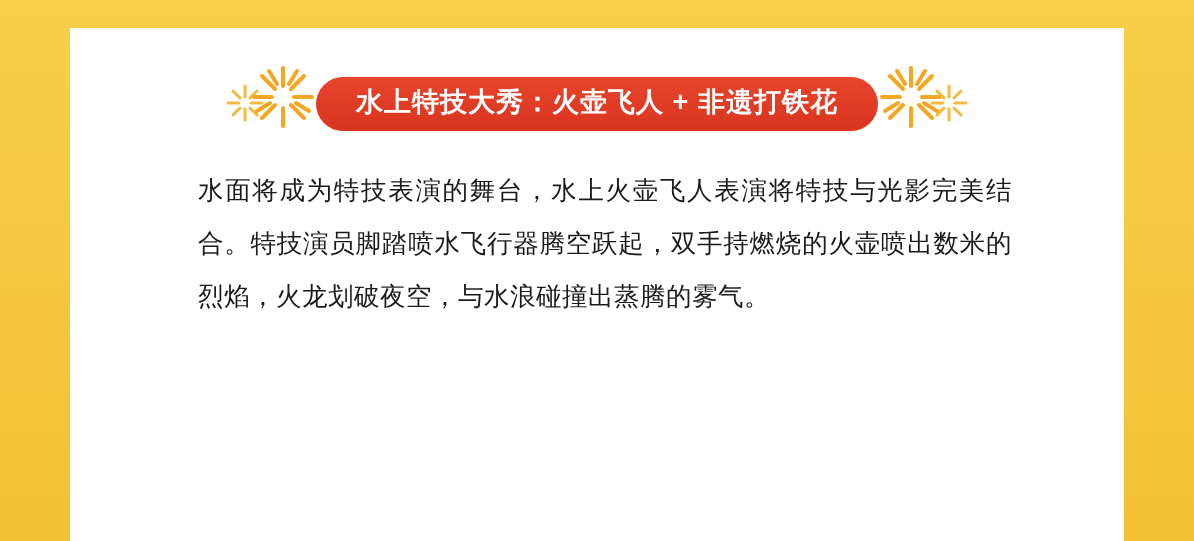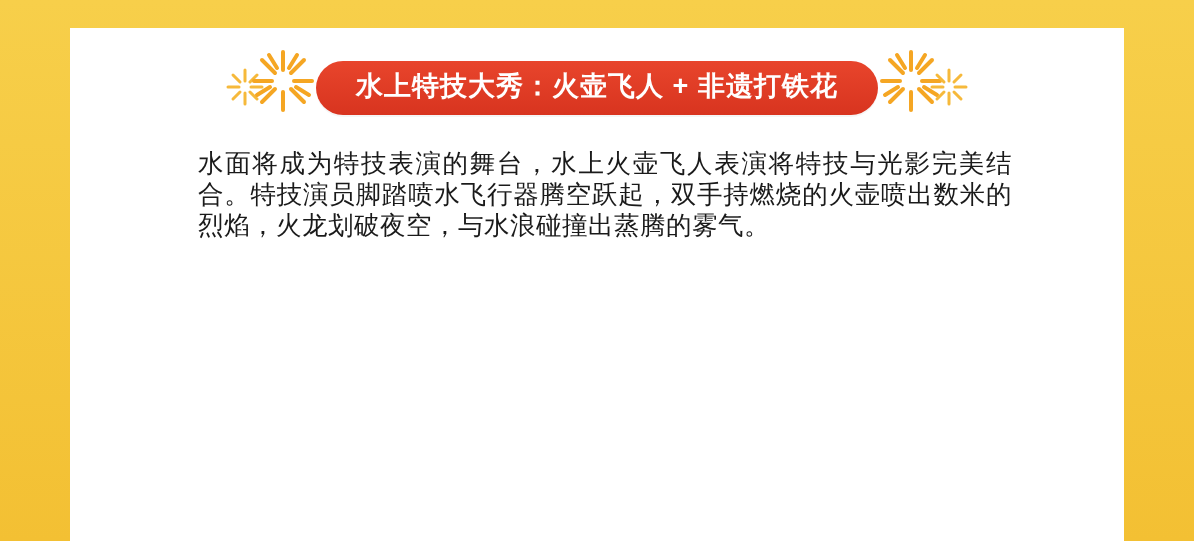--- a/index.html
+++ b/index.html
@@ -25,21 +25,21 @@
     left: 70px;
     top: 28px;
     width: 1054px;
     height: 513px;
     background: #ffffff;
     box-sizing: border-box;
   }
   .content {
     position: absolute;
     left: 0;
-    top: 0;
+    top: 16px;
     width: 1054px;
     padding: 0 30px;
     box-sizing: border-box;
   }
 
   
   .title-row {
     position: relative;
     height: 120px;
     display: flex;
@@ -74,21 +74,21 @@
   .spark.right { right: 148px; top: 18px; }
   .spark.left-outer  { left: 122px; top: 36px; width: 46px; height: 46px; }
   .spark.right-outer { right: 122px; top: 36px; width: 46px; height: 46px; }
 
   
   .body-text {
     margin: 0;
     padding: 0 82px 0 98px;
     color: #1a1a1a;
     font-size: 25.5px;
-    line-height: 31px;
+    line-height: 53px;
     text-align: justify;
     text-justify: inter-ideograph;
     letter-spacing: 0.5px;
   }
   .body-text p {
     margin: 0;
   }
 </style>
 </head>
 <body>

